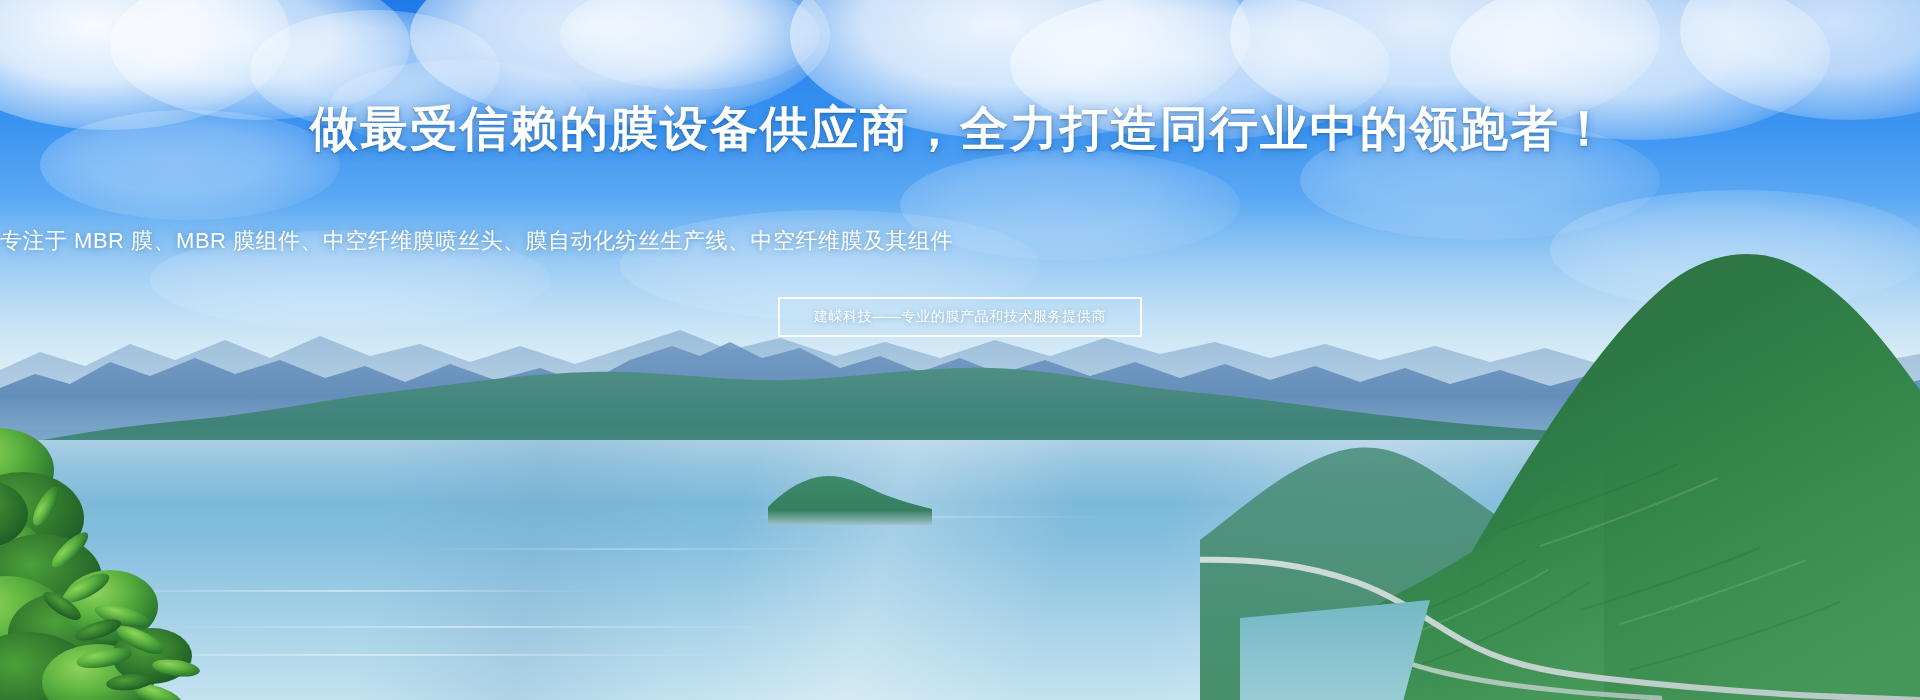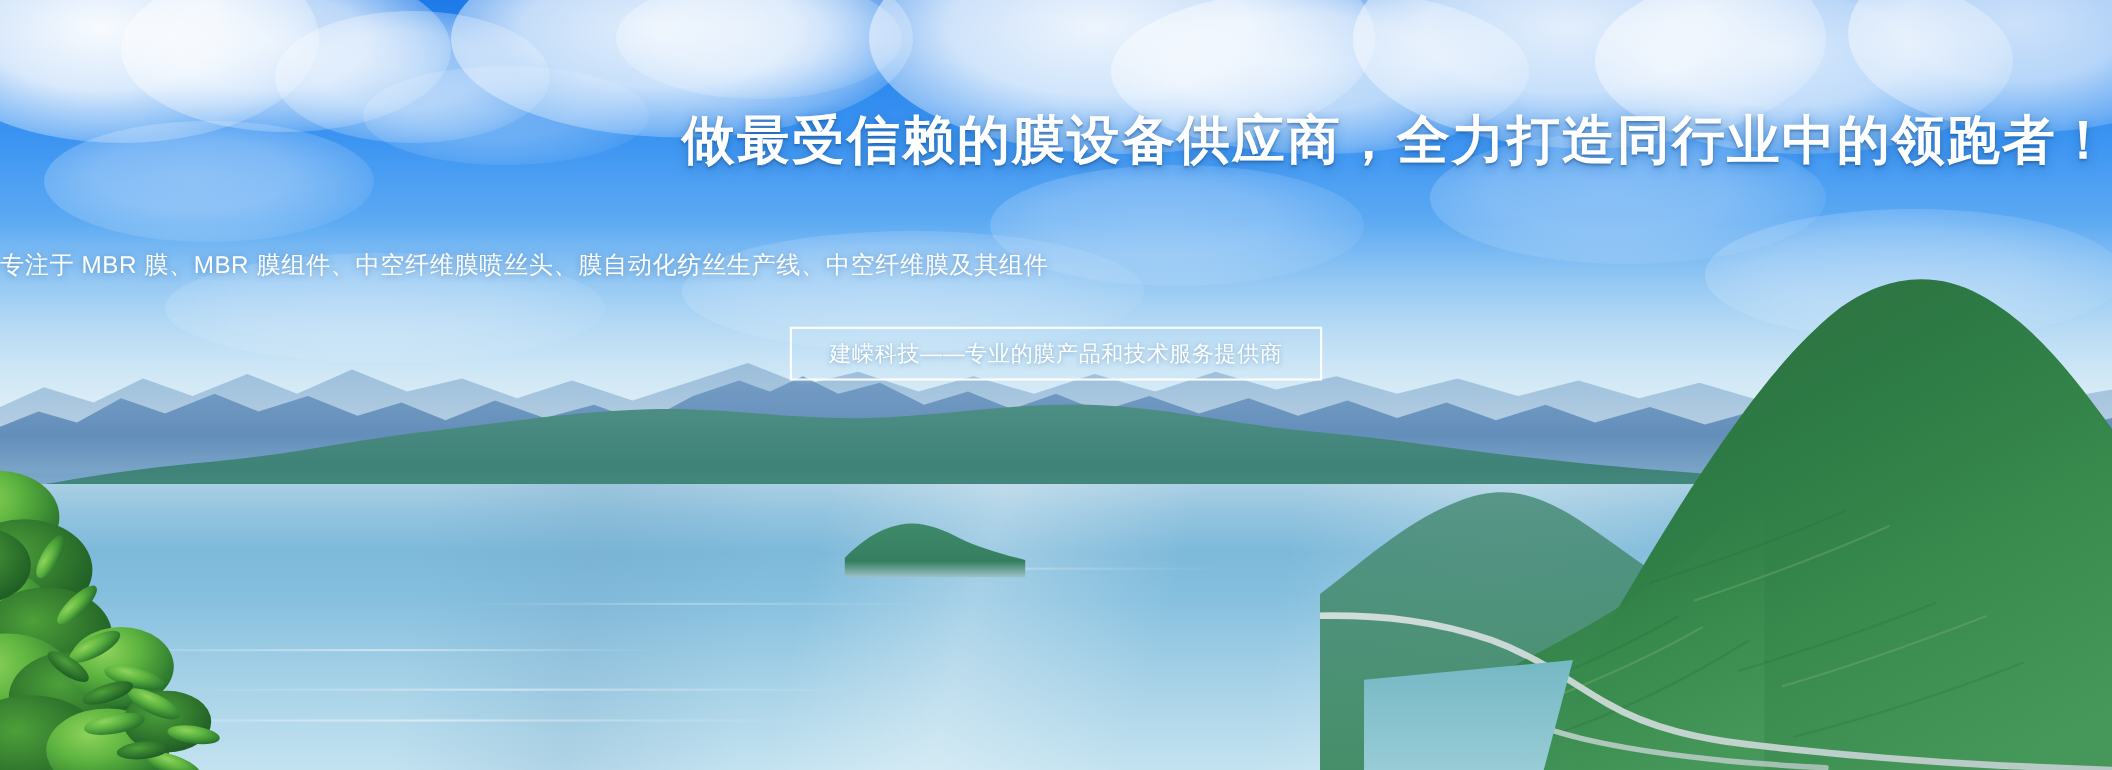--- a/index.html
+++ b/index.html
@@ -98,21 +98,21 @@
   
   .foliage { position:absolute; left:-20px; bottom:-10px; width:330px; height:300px; }
 
   
   .overlay {
     position:absolute; left:0; top:0; width:1920px; height:700px;
     z-index:40;
   }
   .headline {
     position:absolute; top:100px; left:0; width:1920px;
-    text-align:right;
+    text-align:center;
     font-size:48px;
     font-weight:bold;
     letter-spacing:2px;
     color:#ffffff;
     line-height:1.22;
     text-shadow:0 2px 10px rgba(25,90,160,.45), 0 1px 2px rgba(20,80,150,.5);
     white-space:nowrap;
   }
   .subtitle {
     position:absolute; top:224px; left:0; width:1920px;
@@ -124,21 +124,21 @@
     text-shadow:0 1px 6px rgba(40,100,160,.5);
     white-space:nowrap;
   }
   .tagline-wrap {
     position:absolute; top:297px; left:0; width:1920px;
     display:flex; justify-content:center;
   }
   .tagline-box {
     border:2px solid rgba(255,255,255,.92);
     padding:9px 34px;
-    font-size:20px;
+    font-size:14px;
     color:#ffffff;
     letter-spacing:.6px;
     text-shadow:0 1px 5px rgba(40,100,160,.45);
     white-space:nowrap;
   }
 </style>
 </head>
 <body>
 
 <div class="banner">

